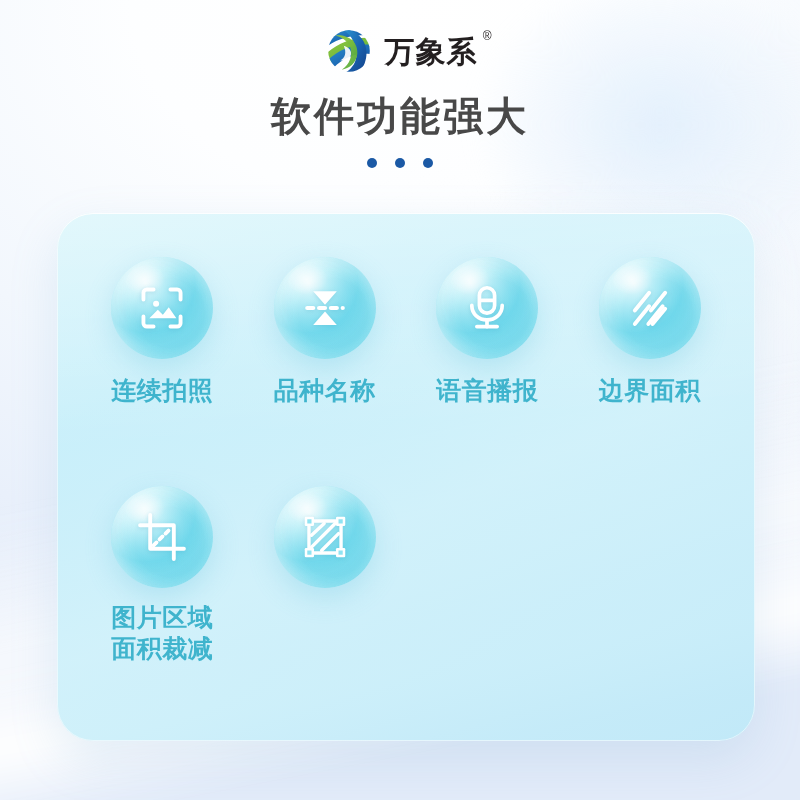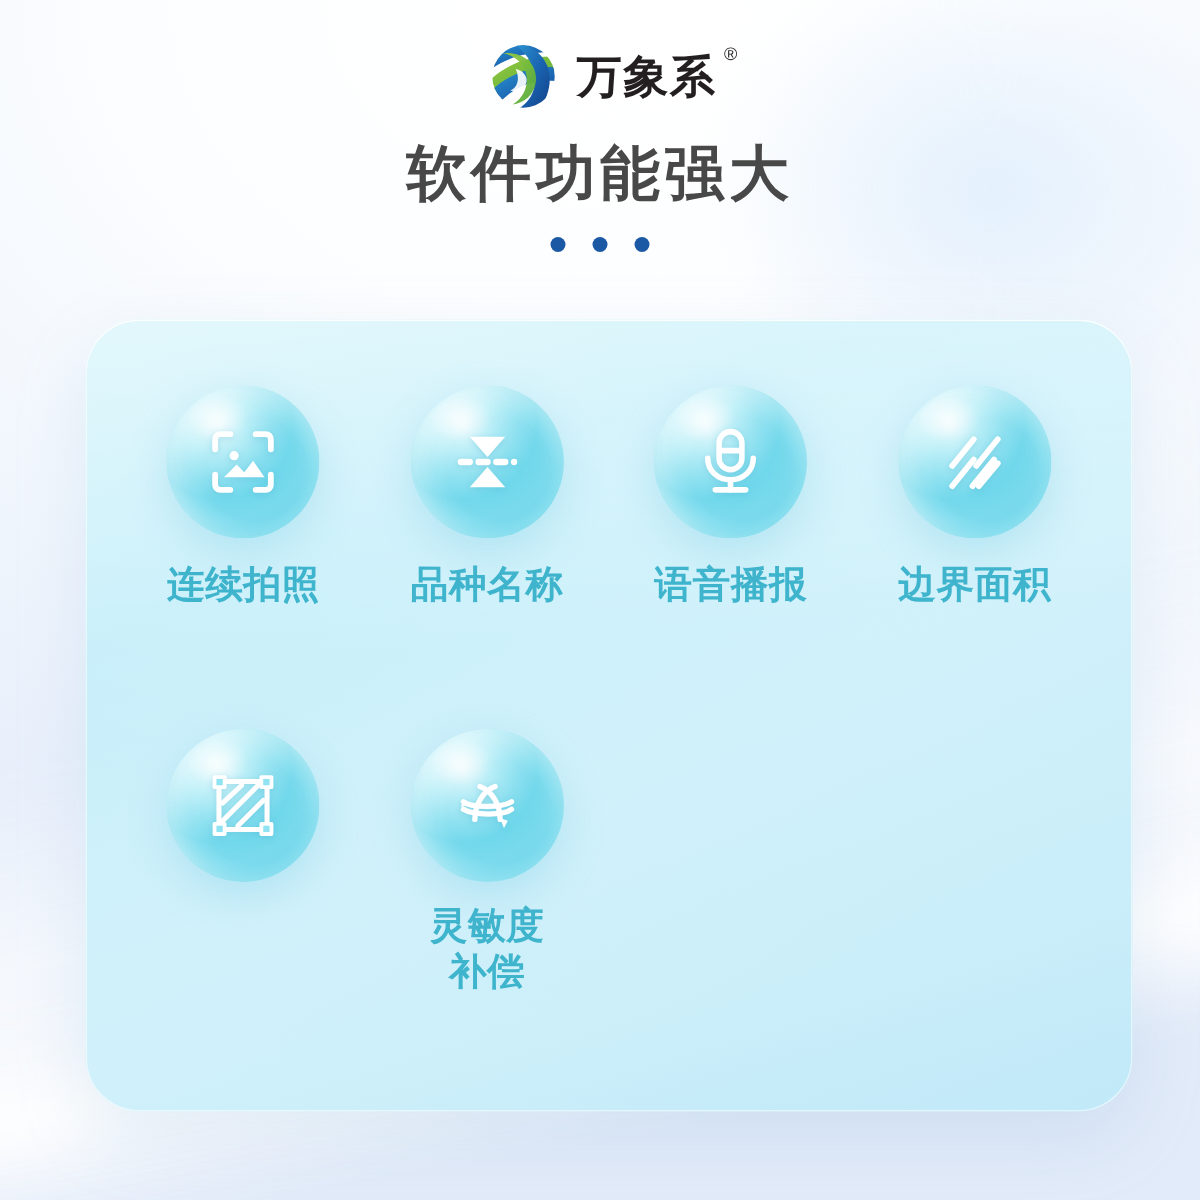--- a/index.html
+++ b/index.html
@@ -334,20 +334,35 @@
                 <line x1="30" y1="51" x2="47" y2="30"></line>
                 <line x1="33" y1="35" x2="50" y2="14"></line>
                 <line x1="35" y1="51" x2="50" y2="33"></line>
               </g>
             </svg>
           </span>
         </div>
         <div class="feature-label">边界面积</div>
       </div>
 
+      <div class="feature row-2">
+        <div class="bubble">
+          <span>
+            <svg viewBox="0 0 64 64" aria-hidden="true">
+              <g fill="none" stroke="#ffffff" stroke-width="4.6" stroke-linecap="round" stroke-linejoin="round">
+                <path d="M18 6v40h40"></path>
+                <path d="M6 18h40v40"></path>
+                <line x1="22" y1="42" x2="42" y2="22" stroke-dasharray="5 5"></line>
+              </g>
+            </svg>
+          </span>
+        </div>
+        <div class="feature-label">图片区域
+面积裁减</div>
+      </div>
 
       <div class="feature row-2">
         <div class="bubble">
           <span>
             <svg viewBox="0 0 64 64" aria-hidden="true">
               <g fill="none" stroke="#ffffff" stroke-width="4" stroke-linecap="round" stroke-linejoin="round">
                 <rect x="13" y="13" width="38" height="38"></rect>
                 <line x1="16" y1="44" x2="44" y2="16"></line>
                 <line x1="28" y1="48" x2="48" y2="28"></line>
                 <line x1="16" y1="30" x2="31" y2="16"></line>
@@ -362,38 +377,18 @@
                 <rect x="11" y="11" width="5" height="5"></rect>
                 <rect x="48" y="11" width="5" height="5"></rect>
                 <rect x="11" y="48" width="5" height="5"></rect>
                 <rect x="48" y="48" width="5" height="5"></rect>
               </g>
             </svg>
           </span>
         </div>
       </div>
 
-      <div class="feature row-2">
-        <div class="bubble">
-          <span>
-            <svg viewBox="0 0 64 64" aria-hidden="true">
-              <g fill="none" stroke="#ffffff" stroke-width="4.2" stroke-linecap="round" stroke-linejoin="round">
-                <path d="M38 17c-9 3-16 14-16 26"></path>
-                <path d="M26 17c9 3 16 14 16 26"></path>
-                <path d="M13 29c6 5 30 5 38 0"></path>
-                <path d="M51 35c-6 5-30 5-38 0"></path>
-              </g>
-              <g fill="#ffffff">
-                <path d="M42 42l6 2-3 6z"></path>
-                <path d="M13 27l-2 6 6-1z"></path>
-              </g>
-            </svg>
-          </span>
-        </div>
-        <div class="feature-label">灵敏度
-补偿</div>
-      </div>
 
 
     </div>
   </div>
 
 </div>
 
 </body></html>

